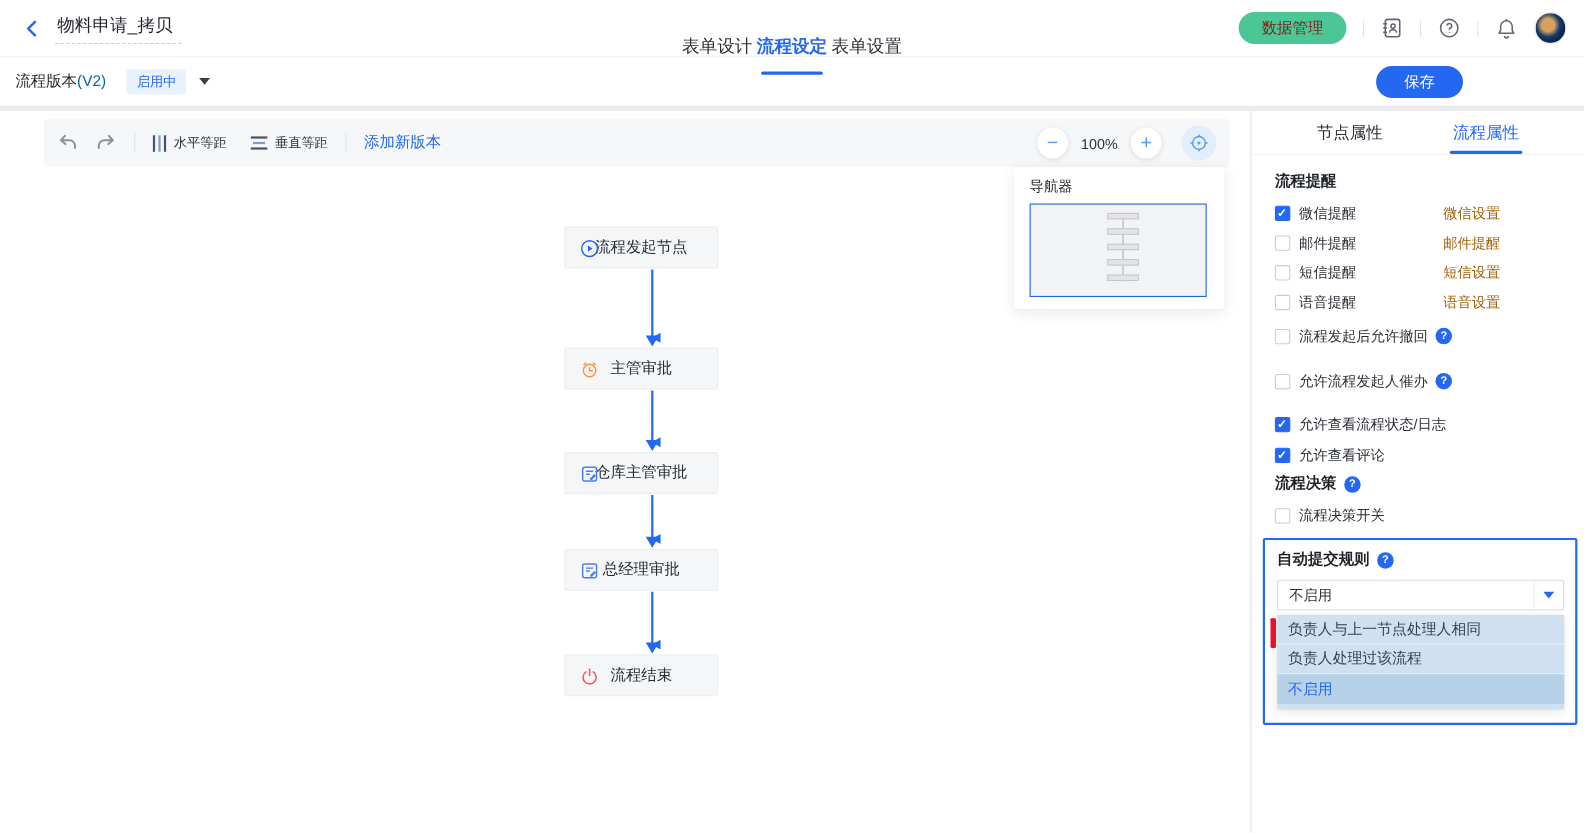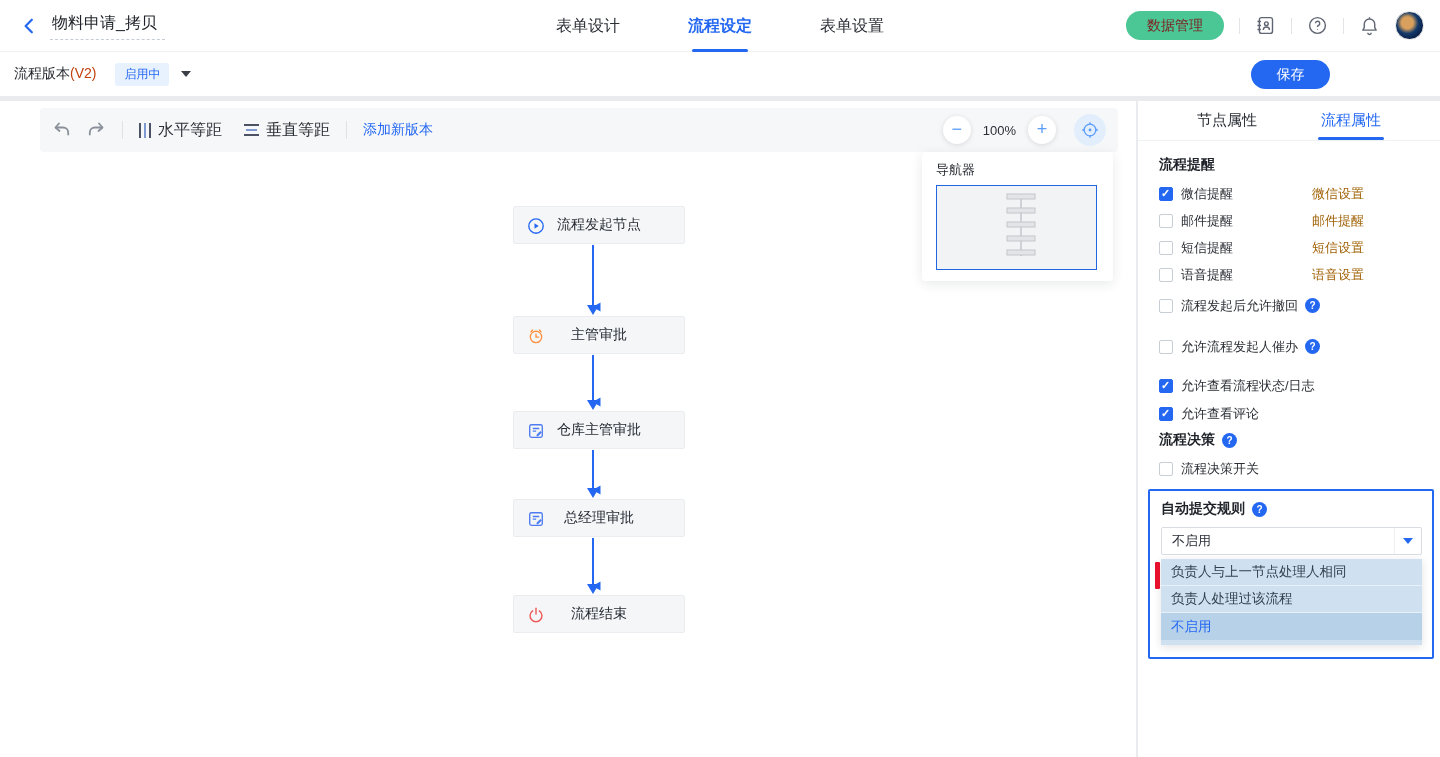--- a/index.html
+++ b/index.html
@@ -5,40 +5,40 @@
   * { margin:0; padding:0; box-sizing:border-box; }
   html,body { width:1440px; height:757px; overflow:hidden; background:#fff;
     font-family:"Liberation Sans", sans-serif; color:#1f2329; }
 
   
   .header { height:52px; display:flex; align-items:center; padding:0 16px 0 20px;
     border-bottom:1px solid #f0f1f3; position:relative; background:#fff; }
   .back-btn { width:20px; height:20px; cursor:pointer; display:flex; align-items:center; }
   .page-title { font-size:16px; margin-left:10px; padding:2px 8px 5px 2px;
     border-bottom:1px dashed #c6ccd4; font-weight:500; }
-  .header-tabs { position:absolute; left:50%; top:0; transform:translateX(-50%);
-    height:52px; display:flex; gap:64px; }
+  .header-tabs { position:absolute; left:50%; top:16px; transform:translateX(-50%);
+    height:52px; display:flex; }
   .header-tab { font-size:16px; color:#2b2f36; display:flex; align-items:center;
     cursor:pointer; position:relative; padding:0 2px; }
   .header-tab.active { color:#2468f2; font-weight:700; }
   .header-tab.active::after { content:""; position:absolute; left:50%; transform:translateX(-50%);
     bottom:0; width:56px; height:3px; border-radius:2px; background:#2468f2; }
   .header-right { margin-left:auto; display:flex; align-items:center; gap:15px; }
   .btn-green { height:29px; padding:0 21px; border-radius:15px; background:#4bc796;
     color:#7f1d1d; font-size:14px; border:none; display:flex; align-items:center; cursor:pointer; }
   .v-sep { width:1px; height:16px; background:#e2e4e8; }
   .hicon { width:21px; height:21px; display:flex; cursor:pointer; }
   .avatar { width:29px; height:29px; border-radius:50%;
     background:radial-gradient(circle at 42% 40%, #d8a05c 0 26%, #133a6b 48%, #0a1e45 75%);
     border:1px solid #e5e5e5; cursor:pointer; }
 
   
   .version-bar { height:44px; display:flex; align-items:center; padding:0 14px; position:relative; }
   .version-label { font-size:14px; color:#1f2329; }
-  .version-num { color:#c2410c; }
+  .version-num { color:#0369a1; }
   .status-badge { margin-left:19px; background:#e8f1fe; color:#2468f2; font-size:12px;
     padding:3px 9px; border-radius:3px; }
   .version-caret { margin-left:12px; width:0; height:0; border-left:5px solid transparent;
     border-right:5px solid transparent; border-top:6px solid #3a3f47; cursor:pointer; }
   .btn-save { position:absolute; left:1251px; top:8px; width:79px; height:29px;
     border-radius:15px; background:#2468f2; color:#fff; font-size:14px; border:none; cursor:pointer;text-align:center; }
   .top-divider { height:5px; background:#e9ebee; }
 
   
   .main { display:flex; height:656px; }
@@ -53,41 +53,41 @@
   .tool-ic + .tool-ic { margin-left:14px; }
   .tb-sep { width:1px; height:18px; background:#dfe2e6; margin:0 16px; }
   .align-group { display:flex; align-items:center; cursor:pointer; }
   .align-group + .align-group { margin-left:22px; }
   .bars-v { display:flex; gap:3px; align-items:center; height:15px; }
   .bars-v i { display:block; width:2px; height:15px; background:#4a5264; }
   .bars-v i:nth-child(2) { background:#7d9bd2; }
   .bars-h { display:flex; flex-direction:column; gap:3px; width:15px; }
   .bars-h i { display:block; height:2px; width:15px; background:#4a5264; }
   .bars-h i:nth-child(2) { background:#7d9bd2; width:11px; align-self:center; }
-  .align-label { font-size:16px; color:#2b2f36; margin-left:7px; }
+  .align-label { font-size:12px; color:#2b2f36; margin-left:7px; }
   .link-blue { color:#2468f2; font-size:14px; cursor:pointer; }
   .zoom-cluster { margin-left:auto; display:flex; align-items:center; }
   .zoom-btn { width:28px; height:28px; border-radius:50%; background:#fff;
     box-shadow:0 1px 5px rgba(31,35,41,.14); color:#5a9cf8; font-size:18px; line-height:26px;
     text-align:center; cursor:pointer; user-select:none; }
   .zoom-level { font-size:13px; color:#2b2f36; margin:0 12px; }
   .target-btn { width:32px; height:32px; border-radius:50%; background:#e3eefc;
     display:flex; align-items:center; justify-content:center; margin-left:18px; cursor:pointer; }
 
   
   .navigator { position:absolute; left:922px; top:51px; width:191px; height:129px;
     background:#fff; border-radius:4px; box-shadow:0 3px 12px rgba(31,35,41,.10);
     padding:9px 14px; }
   .navigator-title { font-size:13px; color:#1f2329; }
   .minimap { margin-top:6px; width:161px; height:85px; border:1px solid #2066e0;
     background:#f2f3f5; display:flex; align-items:center; justify-content:center; cursor:pointer; }
 
   
   .flow { position:absolute; left:513px; top:0; width:160px; height:656px; }
-  .flow-node { position:absolute; left:0; width:172px; height:38px; background:#f5f6f8;
+  .flow-node { position:absolute; left:0; width:140px; height:38px; background:#f5f6f8;
     border:1px solid #ebedf0; border-radius:2px; display:flex; align-items:center;
     justify-content:center; font-size:14px; color:#262b33; cursor:pointer; }
   .flow-node .node-ic { position:absolute; left:13px; top:10px; width:18px; height:18px; }
   .flow-arrows { position:absolute; left:0; top:0; pointer-events:none; }
 
   
   .panel-tabs { height:40px; display:flex; justify-content:center; gap:56px;
     border-bottom:1px solid #f0f1f3; }
   .panel-tab { font-size:15px; color:#2b2f36; display:flex; align-items:center;
     position:relative; cursor:pointer; padding:0 4px; }

